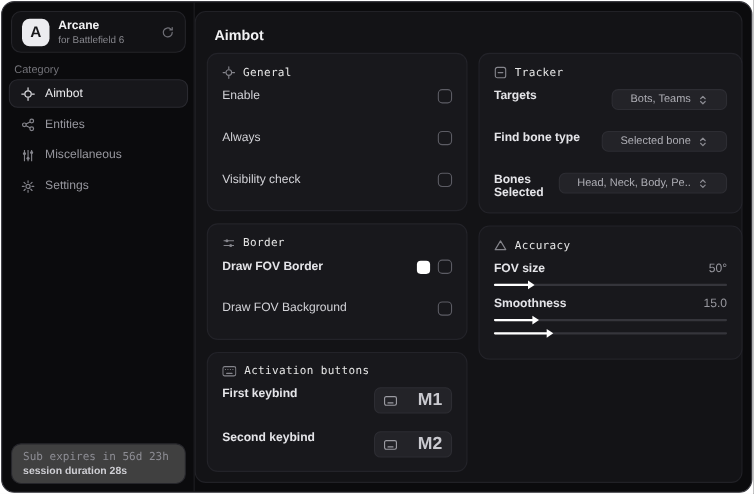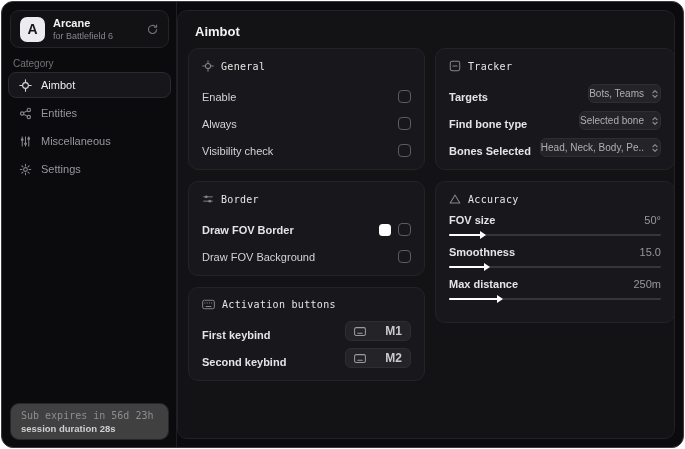--- a/index.html
+++ b/index.html
@@ -51,40 +51,40 @@
   .col { position:absolute; top:37px; display:flex; flex-direction:column; gap:11px; }
   .col-left  { left:10px;  width:237px; }
   .col-right { left:257px; width:240px; }
   .panel {
     background:#18181c; border:1px solid #232329; border-radius:10px;
     padding:11px 13px 12px 13px;
   }
   .panel-head { display:flex; align-items:center; gap:7px; color:#e5e5e5; margin-bottom:9px; }
   .panel-title { font-family:"DejaVu Sans Mono", monospace; font-size:10px; letter-spacing:.3px; }
   .panel-head .picon { display:flex; color:#84848b; }
-  .row { display:flex; align-items:flex-end; justify-content:space-between; min-height:22px; }
-  .row + .row { margin-top:5px; }
+  .row { display:flex; align-items:flex-start; justify-content:space-between; min-height:22px; }
+  .row + .row { margin-top:16px; }
   .row-label { font-size:11px; color:#d2d2d7; }
   .row-label.strong { font-weight:bold; color:#e4e4e8; }
   .row-right { display:flex; align-items:center; gap:7px; }
   .checkbox {
     width:13px; height:13px; border:1.5px solid #5c5c64; border-radius:4px;
     background:transparent; cursor:pointer; flex:0 0 auto;
   }
   .swatch { width:12px; height:12px; border-radius:3.5px; cursor:pointer; flex:0 0 auto; }
   .key-btn {
     display:flex; align-items:center; gap:19px;
     background:#232328; border:1px solid #2d2d33; border-radius:6px;
-    padding:2px 8px; font-size:12px; font-weight:bold; color:#c9c9cf; cursor:pointer;
+    padding:2px 8px; font-size:16px; font-weight:bold; color:#c9c9cf; cursor:pointer;
   }
   .key-btn .kicon { display:flex; color:#9a9aa1; }
   .dd-btn {
     display:flex; align-items:center; gap:6px; white-space:nowrap;
     background:#232328; border:1px solid #2d2d33; border-radius:6px;
-    padding:3px 0; font-size:10px; color:#aeaeb5; cursor:pointer;
+    padding:3px 16px; font-size:10px; color:#aeaeb5; cursor:pointer;
   }
   .dd-btn .dicon { display:flex; color:#8b8b92; }
   .srow { margin-top:4px; }
   .srow:first-of-type { margin-top:0; }
   .srow-top { display:flex; justify-content:space-between; align-items:center; }
   .srow-label { font-size:11px; font-weight:bold; color:#e4e4e8; }
   .srow-value { font-size:11px; color:#97979e; }
   .track { position:relative; height:2px; background:#35353b; border-radius:2px; margin:8px 0 10px 0; cursor:pointer; }
   .fill { position:relative; height:2px; background:#ffffff; border-radius:2px; }
   .thumb {
@@ -327,24 +327,20 @@
             <span class="srow-label">Smoothness</span>
             <span class="srow-value">15.0</span>
           </div>
           <div class="track">
             <div class="fill" style="width: 17%;">
                 <i class="thumb"></i>
               </div>
           </div>
         </div>
         <div class="srow">
-          <div class="srow-top">
-            <span class="srow-label">Max distance</span>
-            <span class="srow-value">250m</span>
-          </div>
           <div class="track">
             <div class="fill" style="width: 23%;">
                 <i class="thumb"></i>
               </div>
           </div>
         </div>
       </div>
     </div>
   </div>
 </div>

